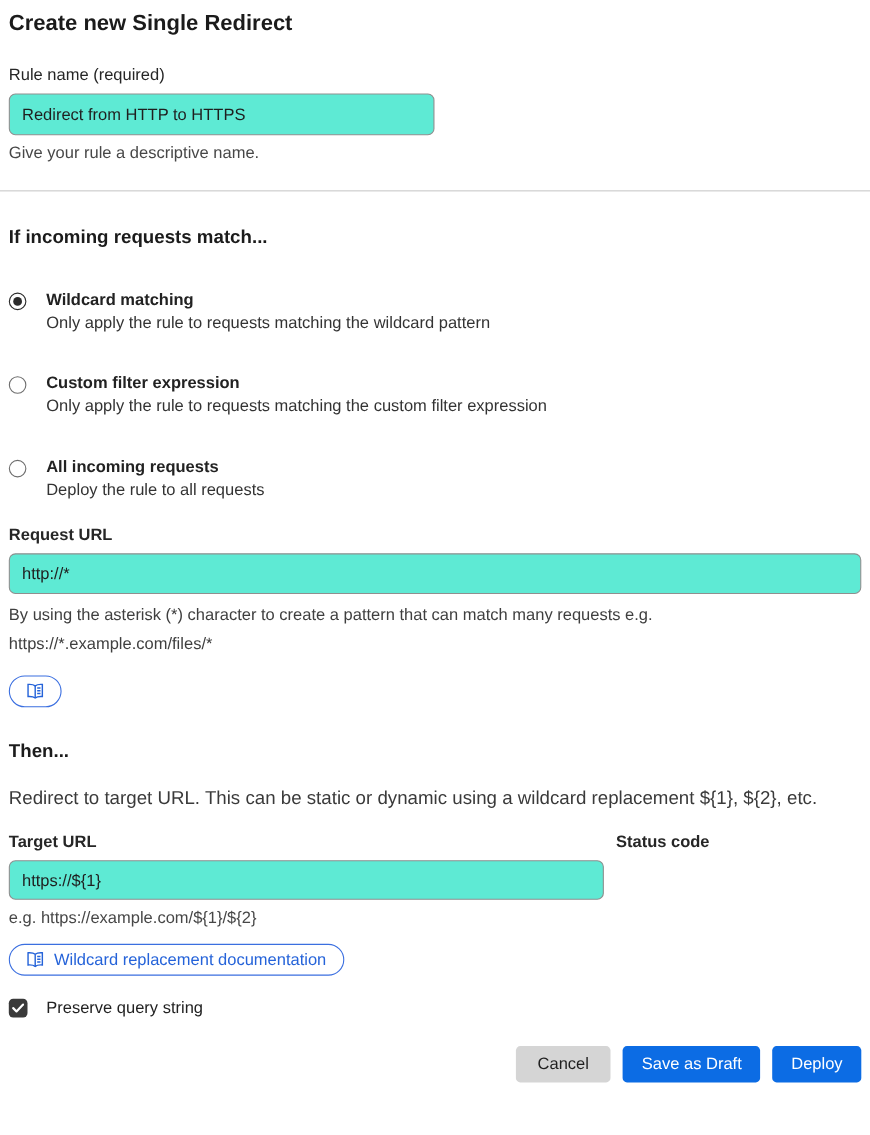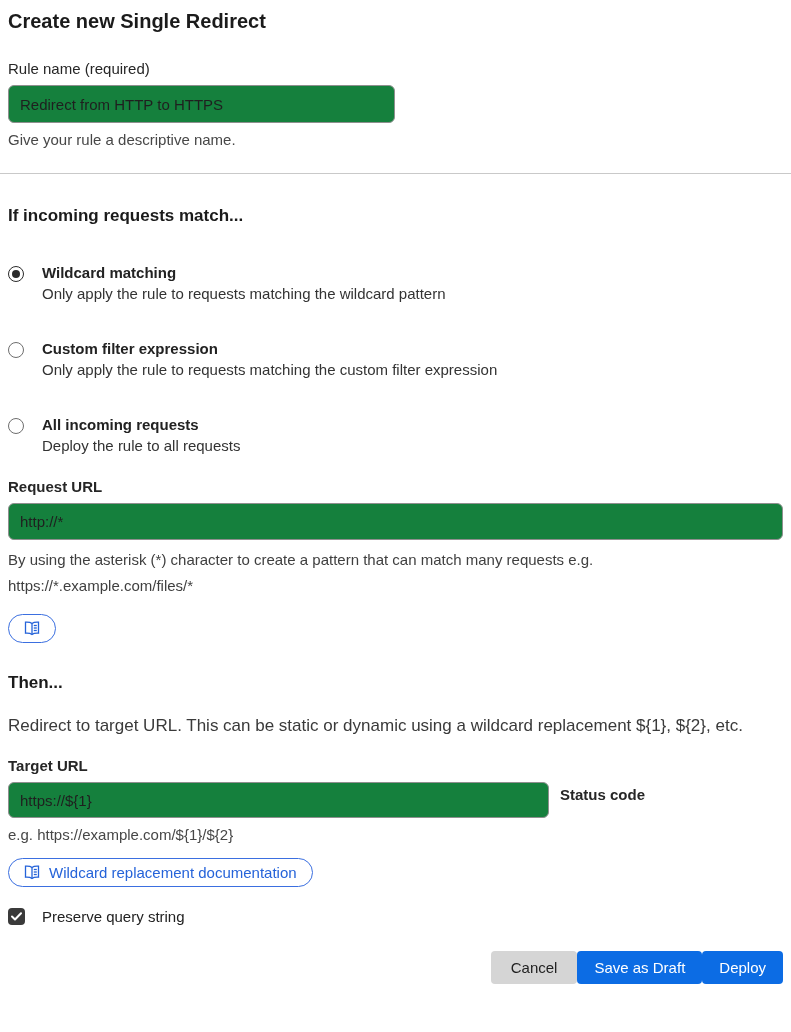--- a/index.html
+++ b/index.html
@@ -27,21 +27,21 @@
 
   .text-input {
     display: block;
     height: 38px;
     border: 1px solid #8f8f8f;
     border-radius: 6px;
     padding: 0 11px;
     font-size: 15px;
     font-family: inherit;
     color: #1f1f1f;
-    background: #15803d;
+    background: #5eead4;
     outline: none;
     margin: 8px 8px 5px;
   }
   .rule-name-input { width: 387px; }
   .full-input { width: 775px; height: 37px; }
 
   .help-text { margin: 8px 8px 0; color: #474747; font-size: 15px; }
 
   .divider { border: none; border-top: 1px solid #c9c9c9; margin: 25px 0 0; }
 
@@ -90,21 +90,21 @@
     font-size: 15px;
     font-family: inherit;
     cursor: pointer;
   }
   .doc-pill svg { display: block; }
 
   .then-desc { margin: 23px 8px 0; font-size: 17px; color: #3a3a3a; }
 
   .target-row { display: flex; margin-top: 21px; }
   .target-col { width: 553px; }
-  .status-col { width: 230px; margin-top: 29px; }
+  .status-col { width: 230px; }
   .target-row .field-label { margin-top: 0; }
   .target-row .text-input { height: 36px; }
   .target-input { width: 541px; }
 
   .select-box {
     display: flex;
     align-items: center;
     justify-content: space-between;
     width: 224px;
     height: 36px;
@@ -133,20 +133,21 @@
     color: #ffffff;
     display: flex;
     align-items: center;
     justify-content: center;
   }
   .checkbox-label { margin-left: 17px; font-size: 15px; color: #222; }
 
   .footer-actions {
     display: flex;
     justify-content: flex-end;
+    gap: 11px;
     margin-top: 26px;
     padding: 0 8px 9px;
   }
   .btn {
     height: 33px;
     border: none;
     border-radius: 4px;
     font-size: 15px;
     font-family: inherit;
     cursor: pointer;

